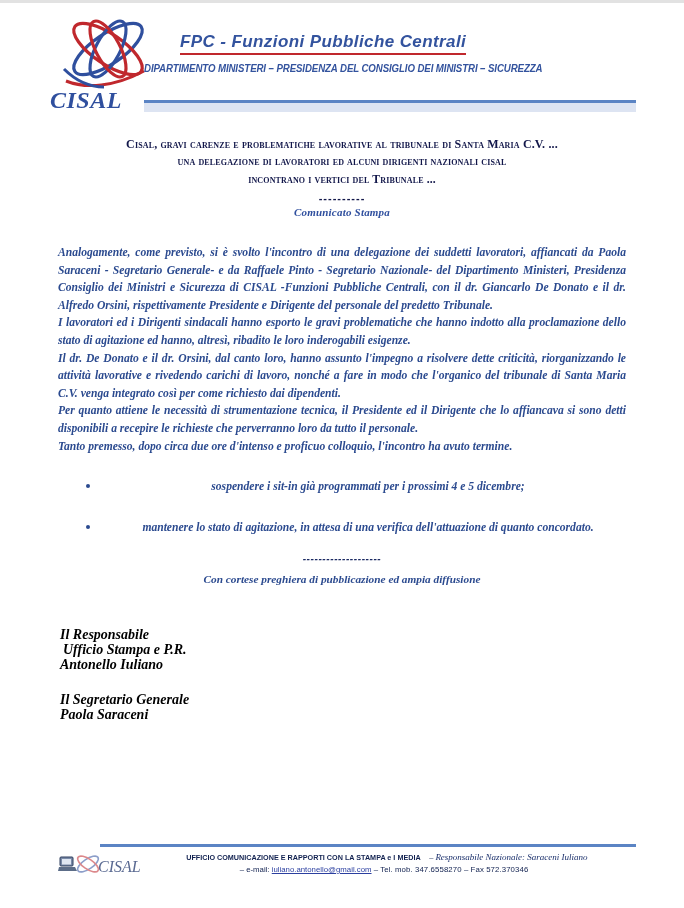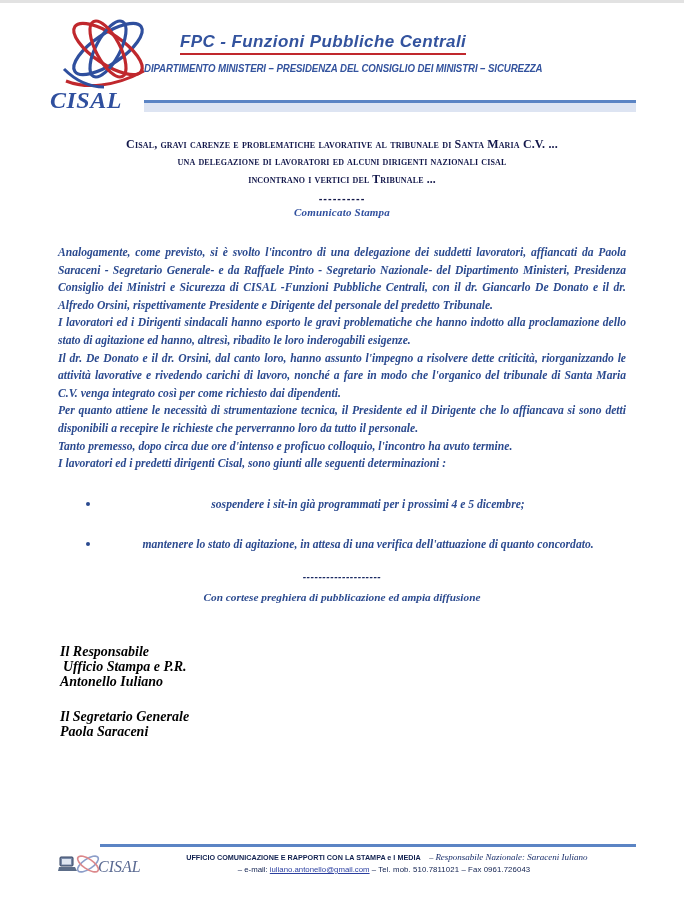--- a/index.html
+++ b/index.html
@@ -302,21 +302,20 @@
     <div class="title-dashes">----------</div>
     <div class="comunicato">Comunicato Stampa</div>
   </div>
 
   <div class="body-wrap">
     <p>Analogamente, come previsto, si è svolto l'incontro di una delegazione dei suddetti lavoratori, affiancati da Paola Saraceni - Segretario Generale- e da Raffaele Pinto - Segretario Nazionale- del Dipartimento Ministeri, Presidenza Consiglio dei Ministri e Sicurezza di CISAL -Funzioni Pubbliche Centrali, con il dr. Giancarlo De Donato e il dr. Alfredo Orsini, rispettivamente Presidente e Dirigente del  personale del predetto Tribunale.</p>
     <p>I lavoratori ed i Dirigenti sindacali hanno esporto le gravi problematiche che hanno indotto alla proclamazione dello stato di agitazione ed hanno, altresì, ribadito le loro inderogabili esigenze.</p>
     <p>Il dr. De Donato e il dr. Orsini, dal canto loro, hanno assunto l'impegno a risolvere dette criticità, riorganizzando le attività lavorative e rivedendo carichi di lavoro, nonché a fare in modo che l'organico del tribunale di Santa Maria C.V. venga integrato così per come richiesto dai dipendenti.</p>
     <p>Per quanto attiene le necessità di strumentazione tecnica, il Presidente ed il Dirigente che lo affiancava si sono detti disponibili a recepire le richieste che perverranno loro da tutto il personale.</p>
     <p>Tanto premesso, dopo circa due ore d'intenso e proficuo colloquio, l'incontro ha avuto termine.</p>
-    <p>I lavoratori ed i predetti dirigenti Cisal, sono giunti alle seguenti  determinazioni :</p>
 
     <ul class="determ">
       <li>sospendere i sit-in già programmati per i prossimi 4 e 5 dicembre;</li>
       <li>mantenere lo stato di agitazione, in attesa di una verifica dell'attuazione di quanto concordato.</li>
     </ul>
 
     <div class="closing">
       <div class="closing-dashes">--------------------</div>
       <div class="closing-text">Con cortese preghiera di pubblicazione ed ampia diffusione</div>
     </div>
@@ -351,18 +350,18 @@
         </g>
         <text x="40" y="20" font-family="Liberation Serif, serif" font-style="italic" font-size="16" fill="#5a6a92">CISAL</text>
       </svg>
     </div>
 
     <div class="foot-text">
       <div class="foot-l1">
         <span class="fl-bold">UFFICIO COMUNICAZIONE E RAPPORTI CON LA STAMPA e I MEDIA</span><span> – </span><span class="fl-name">Responsabile Nazionale: Saraceni Iuliano</span>
       </div>
       <div class="foot-l2">
-        <span>– e-mail: </span><a class="mail" href="#">iuliano.antonello@gmail.com</a><span> – </span><span class="tel">Tel. mob. 510.7811021  – Fax 0961.726043</span>
+        <span>– e-mail: </span><a class="mail" href="#">iuliano.antonello@gmail.com</a><span> – </span><span class="tel">Tel. mob. 347.6558270  – Fax 572.370346</span>
       </div>
     </div>
   </div>
 
 </div>
 
 </body></html>

